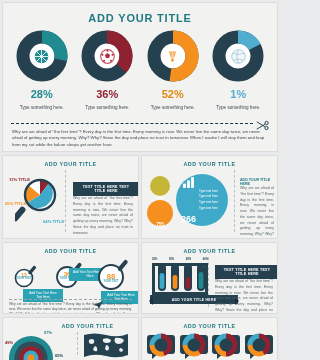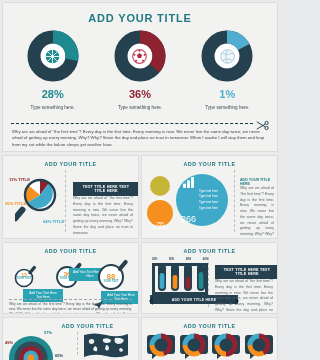--- a/index.html
+++ b/index.html
@@ -52,21 +52,21 @@
   .mag-pie{position:absolute;left:12px;top:20px;}
   .lbl{position:absolute;font-size:4.2px;font-weight:bold;line-height:1.15;text-align:center;}
   .badge-dark{
     background:#25404f;color:#fff;font-size:3.7px;font-weight:bold;
     padding:3px 4px;text-align:center;letter-spacing:.2px;
   }
   .body-mini{font-size:3.5px;color:#55646d;line-height:1.65;text-align:justify;}
 
   
   .circ{border-radius:50%;display:flex;flex-direction:column;align-items:center;justify-content:center;color:#fff;position:absolute;}
-  .circ .num{font-weight:normal;margin-top:25px;}
+  .circ .num{font-weight:bold;margin-top:25px;}
   .circ .sub{font-size:2.6px;letter-spacing:.1px;opacity:.95;}
   .bl{font-size:3px;color:#fff;line-height:1.9;}
 
   
   .mg{position:absolute;}
   .mgnum{position:absolute;text-align:center;font-weight:bold;}
   .tagteal{position:absolute;background:#2aa3b5;color:#fff;font-size:3.2px;text-align:center;padding:2px 3px;line-height:1.4;}
   .footline{position:absolute;left:6px;right:6px;border-top:1px dashed #9aa4aa;}
   .para2{position:absolute;left:6px;right:6px;font-size:3.3px;color:#4a575f;line-height:1.5;text-align:justify;}
 
@@ -133,20 +133,42 @@
                   <circle cx="6" cy="15" r="1.2"></circle>
                 <circle cx="4" cy="8" r="1.2"></circle>
               </g>
             </svg>
           </div>
         </div>
         <div class="pct" style="color:#8e2231">36%</div>
         <div class="cap">Type something here.</div>
       </div>
 
+      <div class="donut-cell">
+        <div class="donut-wrap">
+          <svg width="52" height="52" viewBox="0 0 52 52">
+            <circle cx="26" cy="26" r="19" fill="none" stroke="#25404f" stroke-width="13"></circle>
+            <circle cx="26" cy="26" r="19" fill="none" stroke="#f5901f" stroke-width="13" stroke-dasharray="62 57.3" transform="rotate(-90 26 26)"></circle>
+          </svg>
+          <div class="donut-hub">
+            <svg width="17" height="17" viewBox="0 0 20 20">
+              <circle cx="10" cy="10" r="8" fill="#fff"></circle>
+              <path d="M6 4 L14 4 L11.5 13 L8.5 13 Z" fill="#f5901f"></path>
+              <g stroke="#fff" stroke-width="0.7">
+                <line x1="8" y1="4" x2="9" y2="13"></line>
+                <line x1="12" y1="4" x2="11" y2="13"></line>
+                <line x1="10" y1="4" x2="10" y2="13"></line>
+              </g>
+              <rect x="8.4" y="13" width="3.2" height="3" rx="1.4" fill="#f5901f"></rect>
+            </svg>
+          </div>
+        </div>
+        <div class="pct" style="color:#e08a14">52%</div>
+        <div class="cap">Type something here.</div>
+      </div>
 
       <div class="donut-cell">
         <div class="donut-wrap">
           <svg width="52" height="52" viewBox="0 0 52 52">
             <circle cx="26" cy="26" r="19" fill="none" stroke="#25404f" stroke-width="13"></circle>
             <circle cx="26" cy="26" r="19" fill="none" stroke="#52aed1" stroke-width="13" stroke-dasharray="20.3 99" transform="rotate(-90 26 26)"></circle>
           </svg>
           <div class="donut-hub">
             <svg width="17" height="17" viewBox="0 0 20 20">
               <circle cx="10" cy="10" r="8" fill="#f1f6f8" stroke="#9fc6d8" stroke-width="1"></circle>

